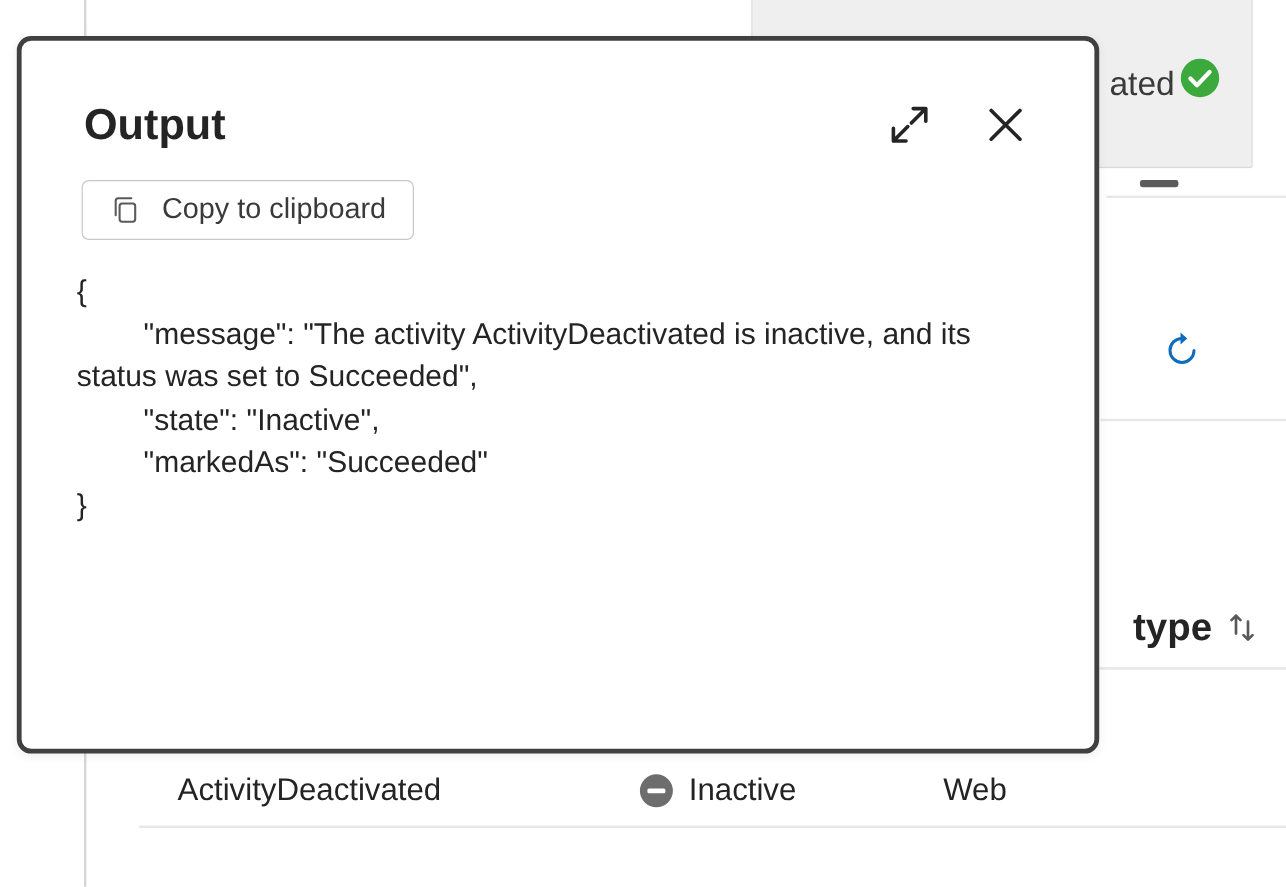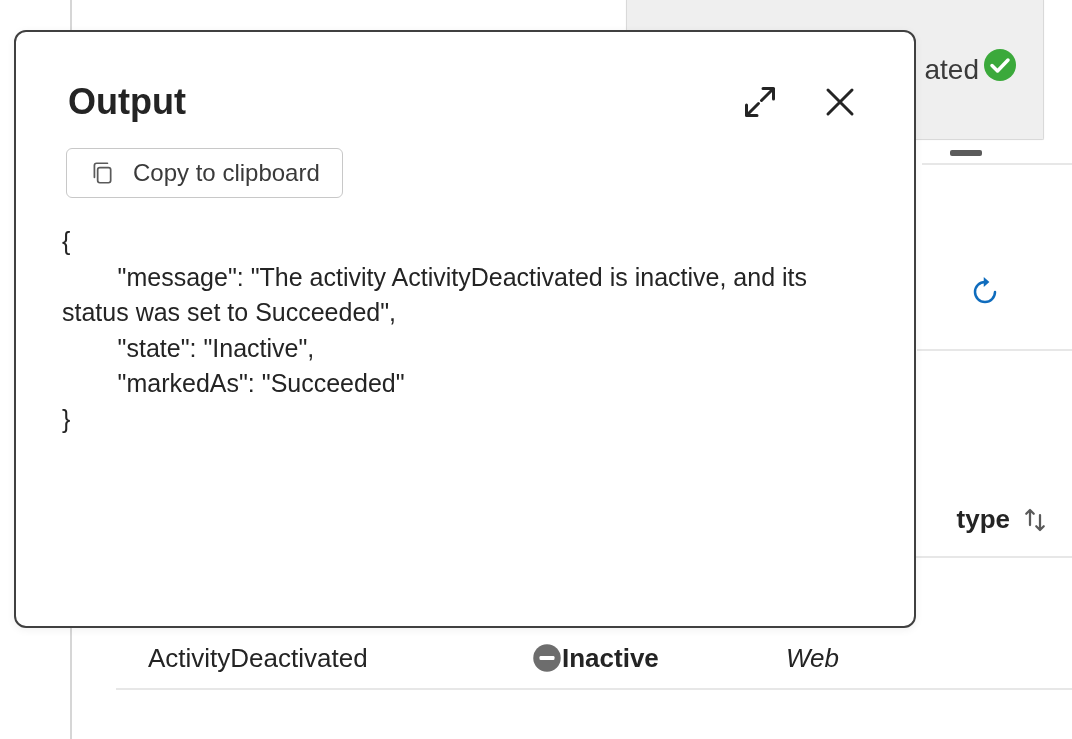--- a/index.html
+++ b/index.html
@@ -81,21 +81,21 @@
       right: 0;
       top: 349px;
       width: 155px;
       height: 2px;
       background: #e7e7e7;
     }
     .bg-col-header {
       position: absolute;
       right: 22px;
       top: 504px;
-      font-size: 26px;
+      font-size: 32px;
       font-weight: 600;
       color: #242424;
       display: flex;
       align-items: center;
       gap: 10px;
     }
     .sort-svg { width: 30px; height: 30px; }
     .bg-divider-h2 {
       position: absolute;
       left: 104px;
@@ -116,36 +116,35 @@
       display: flex;
       align-items: center;
       font-size: 26px;
       color: #242424;
     }
     .cell-name { position: absolute; left: 32px; }
     .cell-status {
       position: absolute;
       left: 416px;
       display: flex;
-      align-items: flex-start;
-      gap: 0;
-      font-weight: bold;
+      align-items: flex-end;
+      gap: 12px;
     }
     .inactive-icon { width: 30px; height: 30px; }
-    .cell-type { position: absolute; left: 670px; font-style: italic; }
+    .cell-type { position: absolute; left: 670px; }
 
     
     .modal {
       position: absolute;
       left: 14px;
       top: 30px;
       width: 902px;
       height: 598px;
       background: #ffffff;
-      border: 2px solid #404040;
+      border: 4px solid #404040;
       border-radius: 12px;
       box-shadow: 0 2px 8px rgba(0,0,0,0.06);
     }
     .modal-header {
       display: flex;
       align-items: center;
       padding: 48px 52px 0 52px;
       justify-content: space-between;
     }
     .modal-title {

